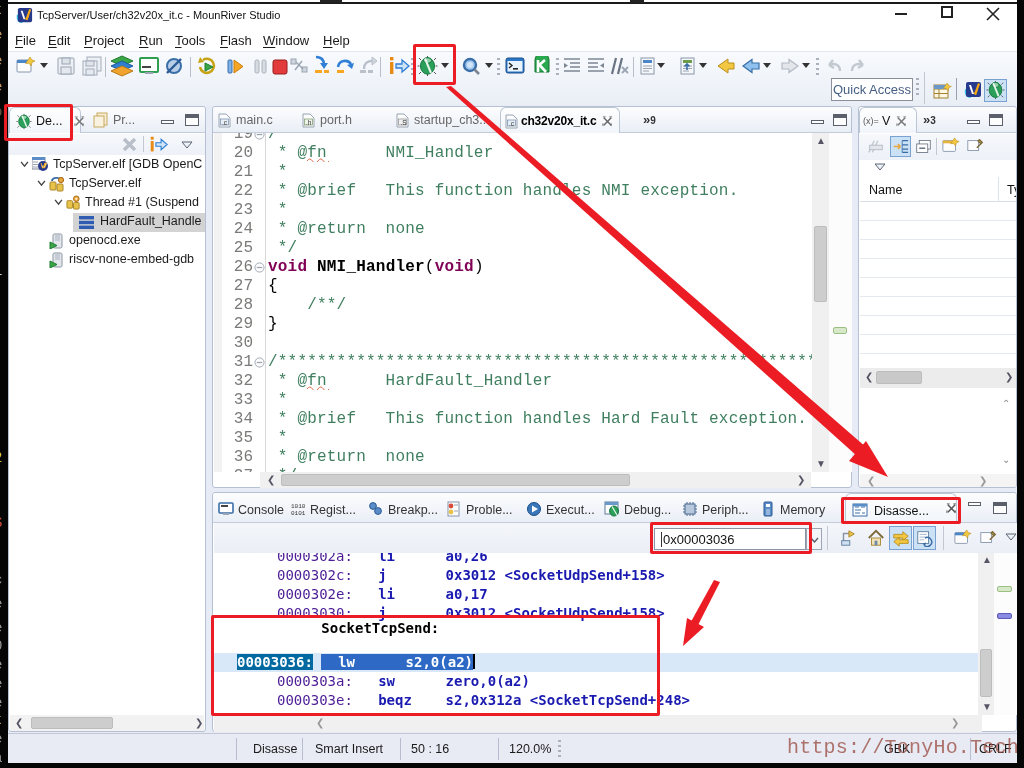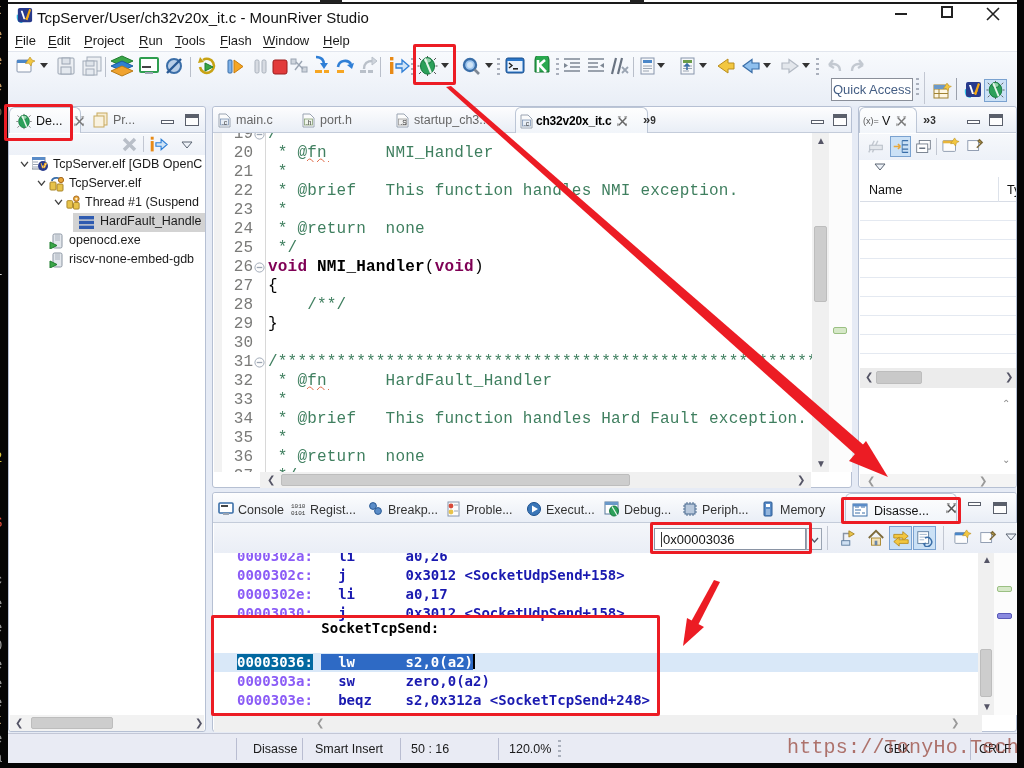--- a/index.html
+++ b/index.html
@@ -3,21 +3,21 @@
 <meta charset="utf-8">
 <style>
 *{margin:0;padding:0;box-sizing:border-box;}
 html,body{width:1024px;height:768px;overflow:hidden;background:#000;}
 body{font-family:"Liberation Sans",sans-serif;}
 .abs{position:absolute;}
 #desk{position:relative;width:1024px;height:768px;background:#050505;}
 .dl{position:absolute;left:-6px;font:14px "Liberation Mono",monospace;}
 #win{position:absolute;left:8px;top:0;width:1009px;height:763px;background:#fff;}
 #topline{position:absolute;left:8px;top:2px;width:1009px;height:2px;background:#1a1a1a;}
-#title{position:absolute;left:37px;top:9px;font-size:15px;color:#111;}
+#title{position:absolute;left:37px;top:9px;font-size:11px;color:#111;}
 .wbtn{position:absolute;top:6px;width:18px;height:18px;color:#222;}
 #menubar{position:absolute;left:8px;top:30px;width:1009px;height:21px;background:#fff;font-size:13px;color:#1a1a1a;}
 .mi{position:absolute;top:3px;}
 .mi u{text-decoration:underline;text-underline-offset:2px;}
 #toolzone{position:absolute;left:8px;top:51px;width:1009px;height:55px;background:linear-gradient(#f8fafd,#e9eef6);border-top:1px solid #e2e6ee;}
 .sep1{position:absolute;top:57px;width:1px;height:20px;background:#b9bfca;}
 .dots{position:absolute;top:58px;width:3px;height:20px;background-image:repeating-linear-gradient(#aab0bc 0 2px,transparent 2px 5px);}
 .ic{position:absolute;width:20px;height:20px;}
 .da{position:absolute;width:0;height:0;border-left:4px solid transparent;border-right:4px solid transparent;border-top:5px solid #333;top:63px;}
 #qa{position:absolute;left:831px;top:78px;width:82px;height:23px;background:#fff;border:1px solid #8a8f99;font-size:13px;color:#445e84;text-align:center;line-height:21px;}
@@ -31,21 +31,21 @@
 
 .sbtrack{position:absolute;background:#f0f0f0;}
 .sbthumb{position:absolute;background:#cdcdcd;border:1px solid #bdbdbd;border-radius:2px;}
 .arr{position:absolute;color:#556;font-size:10px;line-height:10px;font-family:"Liberation Sans",sans-serif;}
 .btab{position:absolute;top:2px;height:28px;font-size:12.5px;color:#333;}
 .btab svg{position:absolute;left:0;top:6px;width:16px;height:16px;}
 .btab span{position:absolute;left:20px;top:8px;white-space:nowrap;}
 .btabsel{background:linear-gradient(#fefefe,#f1f5fa);border:1px solid #bcc6d6;border-bottom:none;border-radius:6px 6px 0 0;top:0;height:30px;}
 .btabsel svg{top:8px;left:6px;}
 .btabsel span{left:28px;top:10px;}
-.ad{color:#8b5cf6;font-weight:bold;}
+.ad{color:#4c1d95;font-weight:normal;margin-left:40px;}
 .st{position:absolute;top:8px;font-size:12.5px;color:#1a1a1a;}
 .ssep{position:absolute;top:4px;width:1px;height:22px;background:#b9bdd1;}
 
 .rbox{position:absolute;border:3px solid #ec1c24;border-radius:2px;}
 #wm{position:absolute;left:787px;top:736px;font:20px "Liberation Mono",monospace;color:rgba(158,82,72,0.8);letter-spacing:0.2px;}
 </style>
 </head>
 <body>
 <div id="desk">
 
@@ -445,21 +445,21 @@
       <span class="abs" style="left:21px;top:6px;">port.h</span>
     </div>
     <div class="tab" style="left:180px;width:105px;">
       <svg class="abs" style="left:3px;top:6px;width:13px;height:15px;" viewBox="0 0 13 15">
           <path d="M1 1 H8 L12 5 V14 H1 Z" fill="#fbfbfb" stroke="#9aa4b2"></path>
           <rect x="2.5" y="6" width="8" height="6" fill="#f0f0f0" stroke="#999" stroke-width=".8"></rect>
           <text x="4.5" y="11.5" font-size="6.5" fill="#333" font-family="Liberation Sans">.S</text>
         </svg>
       <span class="abs" style="left:21px;top:6px;">startup_ch3...</span>
     </div>
-    <div class="tab tabsel" style="left:302px;width:133px;">
+    <div class="tab tabsel" style="left:287px;width:120px;">
       <svg class="abs" style="left:4px;top:6px;width:13px;height:15px;" viewBox="0 0 13 15">
           <path d="M1 1 H8 L12 5 V14 H1 Z" fill="#fbfbfb" stroke="#9aa4b2"></path>
           <rect x="2.5" y="6" width="8" height="6" fill="#e8eef6" stroke="#7d95b5" stroke-width=".8"></rect>
           <text x="4" y="11.5" font-size="6.5" fill="#333" font-family="Liberation Sans">.c</text>
         </svg>
       <span class="abs" style="left:20px;top:6px;color:#000;font-weight:bold;font-size:12px;letter-spacing:-0.2px;">ch32v20x_it.c</span>
       <svg class="abs" style="left:101px;top:8px;width:11px;height:11px;" viewBox="0 0 12 12">
           <path d="M2 2 L10 10 M10 2 L2 10" stroke="#666" stroke-width="1.6"></path>
           <path d="M1 1 h3 M8 1 h3 M1 8 v3 M10 8 v3" stroke="#666" stroke-width="1"></path>
         </svg>

